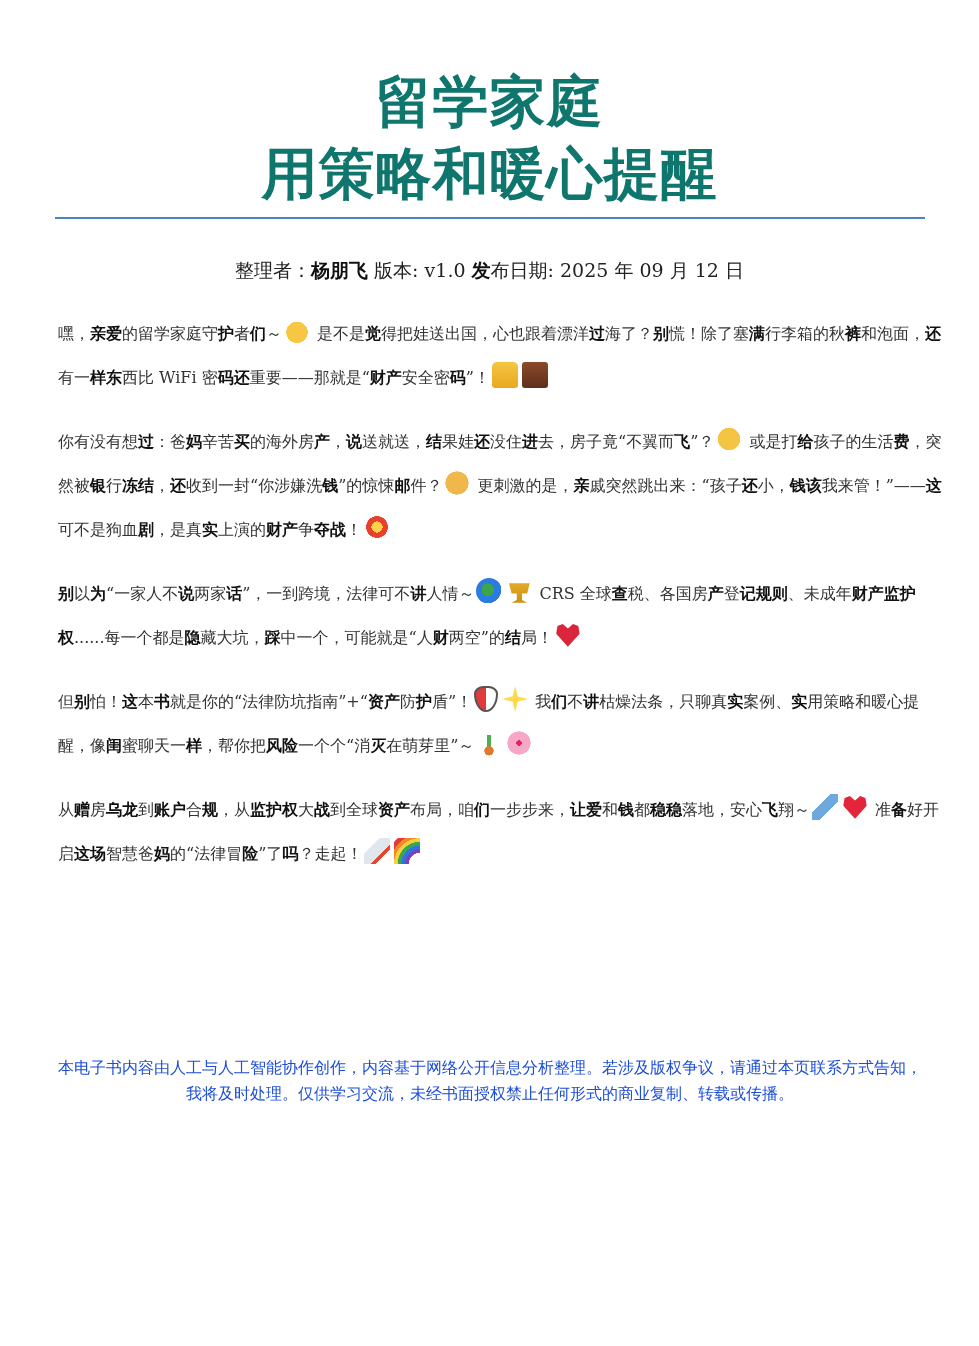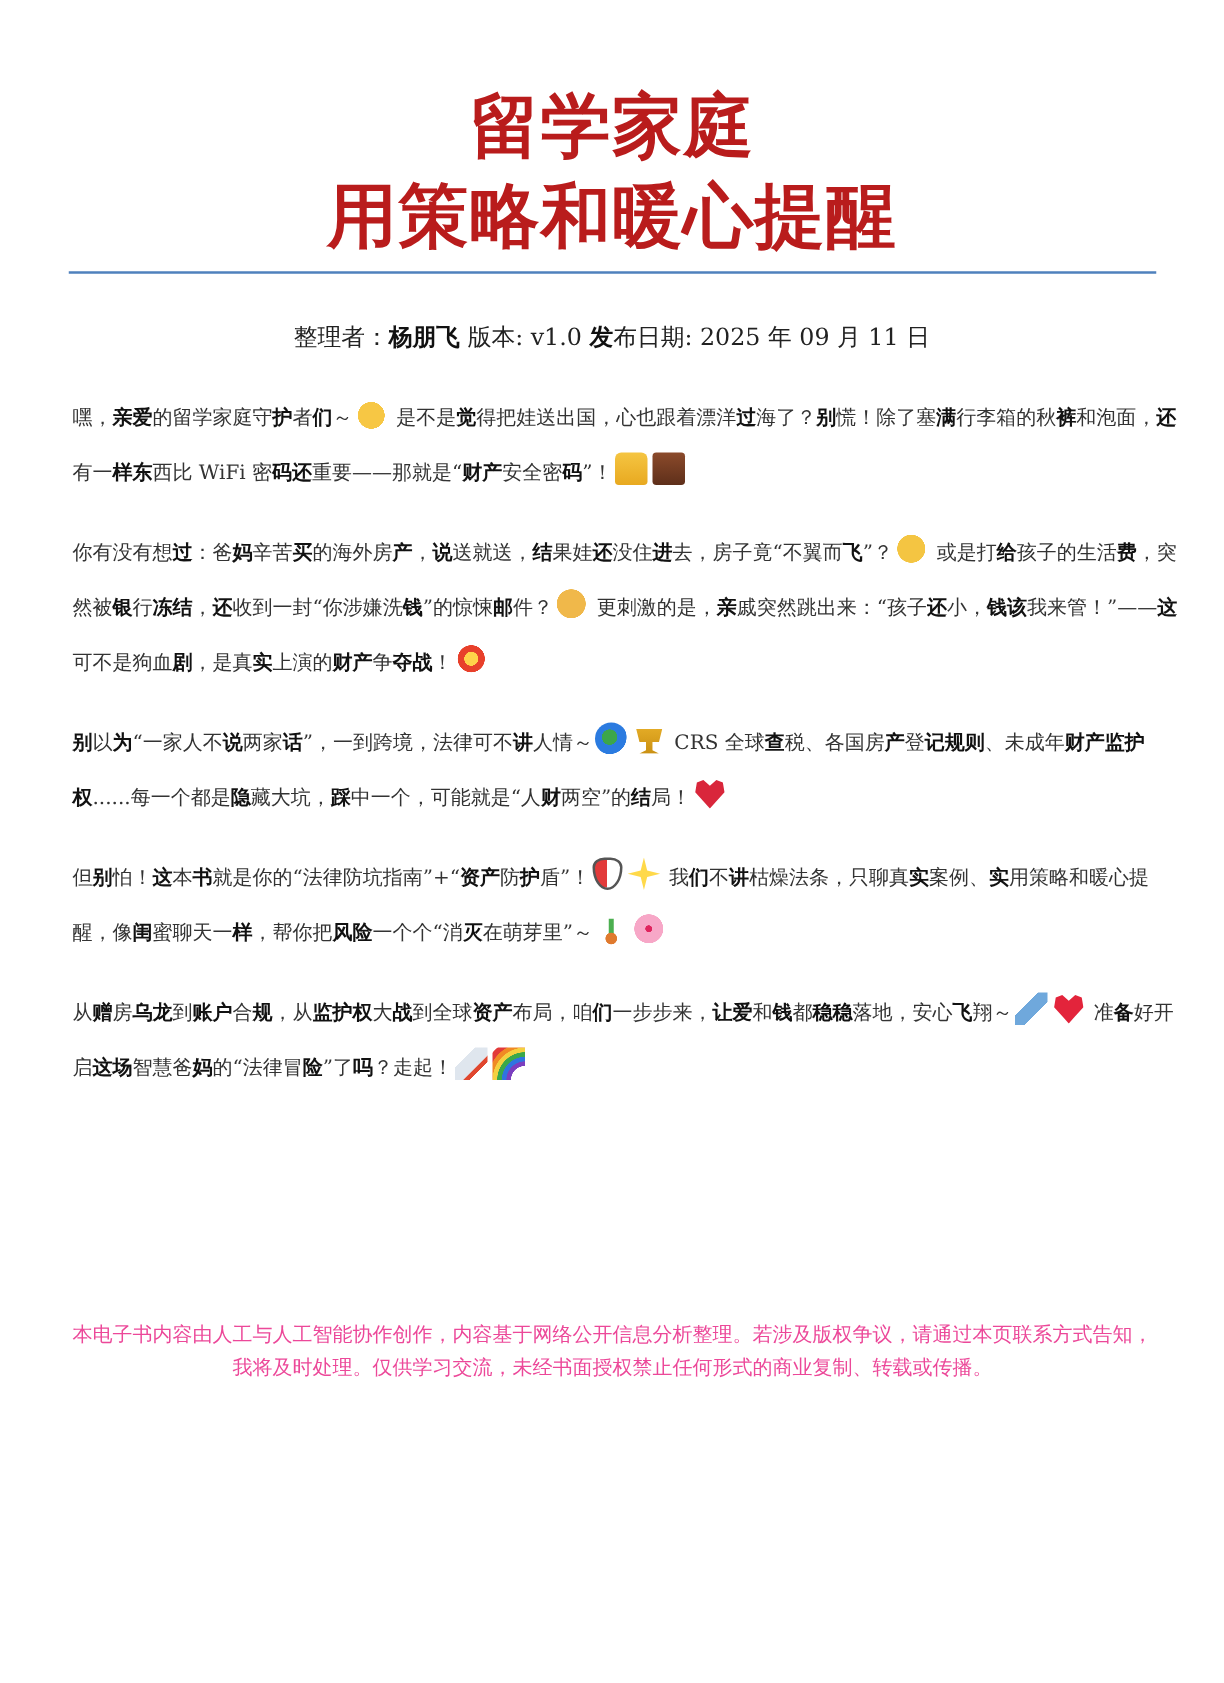--- a/index.html
+++ b/index.html
@@ -1,32 +1,32 @@
 <!DOCTYPE html>
 <html><head>
 <meta charset="utf-8">
 <style>
   html, body { margin: 0; padding: 0; background: #ffffff; }
   body { width: 979px; height: 1346px; position: relative; overflow: hidden;
          font-family: "DejaVu Serif", "Liberation Serif", serif; color: #222; }
   .title { position: absolute; left: 0; width: 979px; text-align: center;
-           color: #b91c1c; font-family: "DejaVu Sans", "Liberation Sans", sans-serif;
+           color: #0f766e; font-family: "DejaVu Sans", "Liberation Sans", sans-serif;
            font-weight: bold; font-size: 56px; line-height: 72px; letter-spacing: 1px; }
   .title.l1 { top: 66px; }
   .title.l2 { top: 138px; }
   .rule { position: absolute; left: 55px; width: 870px; top: 217px; height: 2px; background: #4f81bd; }
   .meta { position: absolute; top: 256px; left: 0; width: 979px; text-align: center;
           font-size: 19px; line-height: 28px; color: #222; }
   .content { position: absolute; left: 58px; top: 312px; width: 890px; }
   .para { font-size: 16px; line-height: 44px; margin: 0 0 20px 0; color: #333; text-align: left; }
   .para b, .meta b { font-family: "DejaVu Sans", "Liberation Sans", sans-serif; font-weight: bold; color: #111; }
   .emoji { display: inline-block; width: 26px; height: 26px; vertical-align: -5px; margin: 0 2px;
            font-family: "DejaVu Sans", sans-serif; font-size: 20px; text-align: center; line-height: 26px; }
   .disclaimer { position: absolute; left: 55px; width: 870px; top: 1055px; text-align: center;
-                font-size: 16px; line-height: 26px; color: #ec4899; }
+                font-size: 16px; line-height: 26px; color: #1d4ed8; }
   .e-wave { background: radial-gradient(circle at 50% 55%, #f7c744 0 55%, transparent 56%); border-radius: 50%; }
   .e-lock { background: linear-gradient(#f5c542,#e8a920); border-radius: 5px 5px 3px 3px; }
   .e-brief { background: linear-gradient(#8b4a2b,#5e2f1a); border-radius: 3px; }
   .e-scream { background: radial-gradient(circle, #f4c542 0 60%, transparent 62%); border-radius: 50%; }
   .e-cat { background: radial-gradient(circle, #f0b84a 0 62%, transparent 64%); border-radius: 40%; }
   .e-boom { background: radial-gradient(circle, #ffd24a 0 30%, #e8402b 31% 58%, transparent 60%); }
   .e-globe { background: radial-gradient(circle at 45% 45%, #3ca64a 0 30%, #2b7be0 31% 66%, transparent 68%); border-radius: 50%; }
   .e-scale { background: linear-gradient(#e9b12a,#c98f12); clip-path: polygon(10% 20%,90% 20%,80% 60%,60% 60%,60% 85%,80% 95%,20% 95%,40% 85%,40% 60%,20% 60%); }
   .e-heart-broken { background: #d9263b; clip-path: polygon(50% 95%,5% 45%,10% 15%,30% 8%,50% 25%,70% 8%,90% 15%,95% 45%); }
   .e-shield { background: linear-gradient(90deg,#e23a3a 0 50%,#ffffff 50%); border: 2px solid #555; border-radius: 40% 40% 50% 50% / 30% 30% 70% 70%; width: 20px; height: 22px; }
@@ -39,21 +39,21 @@
   .e-rainbow { background: radial-gradient(circle at 100% 100%, transparent 0 30%, #7b3fbf 31% 40%, #2e74e0 41% 50%, #3aa84a 51% 60%, #f4d03f 61% 70%, #f08a24 71% 80%, #e23a3a 81% 92%, transparent 93%); }
 </style>
 </head>
 <body>
 
 <div class="title l1">留学家庭</div>
 <div class="title l2">用策略和暖心提醒</div>
 <div class="rule"></div>
 
 <div class="meta">
-  <span>整理者：</span><b>杨朋飞</b><span> 版本: v1.0 </span><b>发</b><span>布日期: 2025 年 09 月 11 日</span>
+  <span>整理者：</span><b>杨朋飞</b><span> 版本: v1.0 </span><b>发</b><span>布日期: 2025 年 09 月 12 日</span>
 </div>
 
 <div class="content">
   <p class="para"><span>嘿，</span><b>亲爱</b><span>的留学家庭守</span><b>护</b><span>者</span><b>们</b><span>～</span><span class="emoji e-wave" title="👋"></span><span> 是不是</span><b>觉</b><span>得把娃送出国，心也跟着漂洋</span><b>过</b><span>海了？</span><b>别</b><span>慌！除了塞</span><b>满</b><span>行李箱的秋</span><b>裤</b><span>和泡面，</span><b>还</b><span>有一</span><b>样东</b><span>西比 WiFi 密</span><b>码还</b><span>重要——那就是“</span><b>财产</b><span>安全密</span><b>码</b><span>”！</span><span class="emoji e-lock" title="🔐"></span><span class="emoji e-brief" title="💼"></span></p>
   <p class="para"><span>你有没有想</span><b>过</b><span>：爸</span><b>妈</b><span>辛苦</span><b>买</b><span>的海外房</span><b>产</b><span>，</span><b>说</b><span>送就送，</span><b>结</b><span>果娃</span><b>还</b><span>没住</span><b>进</b><span>去，房子竟“不翼而</span><b>飞</b><span>”？</span><span class="emoji e-scream" title="😱"></span><span> 或是打</span><b>给</b><span>孩子的生活</span><b>费</b><span>，突然被</span><b>银</b><span>行</span><b>冻结</b><span>，</span><b>还</b><span>收到一封“你涉嫌洗</span><b>钱</b><span>”的惊悚</span><b>邮</b><span>件？</span><span class="emoji e-cat" title="🙀"></span><span> 更刺激的是，</span><b>亲</b><span>戚突然跳出来：“孩子</span><b>还</b><span>小，</span><b>钱该</b><span>我来管！”——</span><b>这</b><span>可不是狗血</span><b>剧</b><span>，是</span><span>真</span><b>实</b><span>上演的</span><b>财产</b><span>争</span><b>夺战</b><span>！</span><span class="emoji e-boom" title="💥"></span></p>
   <p class="para"><b>别</b><span>以</span><b>为</b><span>“一家人不</span><b>说</b><span>两家</span><b>话</b><span>”，一到跨境，法律可不</span><b>讲</b><span>人情～</span><span class="emoji e-globe" title="🌍"></span><span class="emoji e-scale" title="⚖"></span><span> CRS 全球</span><b>查</b><span>税、各国房</span><b>产</b><span>登</span><b>记规则</b><span>、未成年</span><b>财产监护权</b><span>......每一个都是</span><b>隐</b><span>藏大坑，</span><b>踩</b><span>中一个，可能就是“人</span><b>财</b><span>两空”</span><span>的</span><b>结</b><span>局！</span><span class="emoji e-heart-broken" title="💔"></span></p>
   <p class="para"><span>但</span><b>别</b><span>怕！</span><b>这</b><span>本</span><b>书</b><span>就是你的“法律防坑指南”+“</span><b>资产</b><span>防</span><b>护</b><span>盾”！</span><span class="emoji e-shield" title="🛡"></span><span class="emoji e-sparkle" title="✨"></span><span> 我</span><b>们</b><span>不</span><b>讲</b><span>枯燥法条，只聊</span><span>真</span><b>实</b><span>案例、</span><b>实</b><span>用策略和暖心提醒，像</span><b>闺</b><span>蜜聊天一</span><b>样</b><span>，帮你把</span><b>风险</b><span>一个个“消</span><b>灭</b><span>在萌芽里”～</span><span class="emoji e-sprout" title="🌱"></span><span class="emoji e-blossom" title="🌸"></span></p>
   <p class="para"><span>从</span><b>赠</b><span>房</span><b>乌龙</b><span>到</span><b>账户</b><span>合</span><b>规</b><span>，从</span><b>监护权</b><span>大</span><b>战</b><span>到全球</span><b>资产</b><span>布局，咱</span><b>们</b><span>一步步来，</span><b>让爱</b><span>和</span><b>钱</b><span>都</span><b>稳稳</b><span>落地，安心</span><b>飞</b><span>翔～</span><span class="emoji e-plane" title="✈"></span><span class="emoji e-heart-sparkle" title="💖"></span><span> 准</span><b>备</b><span>好开启</span><b>这场</b><span>智慧爸</span><b>妈</b><span>的“法律冒</span><b>险</b><span>”了</span><b>吗</b><span>？走起！</span><span class="emoji e-rocket" title="🚀"></span><span class="emoji e-rainbow" title="🌈"></span></p>
 </div>
 

